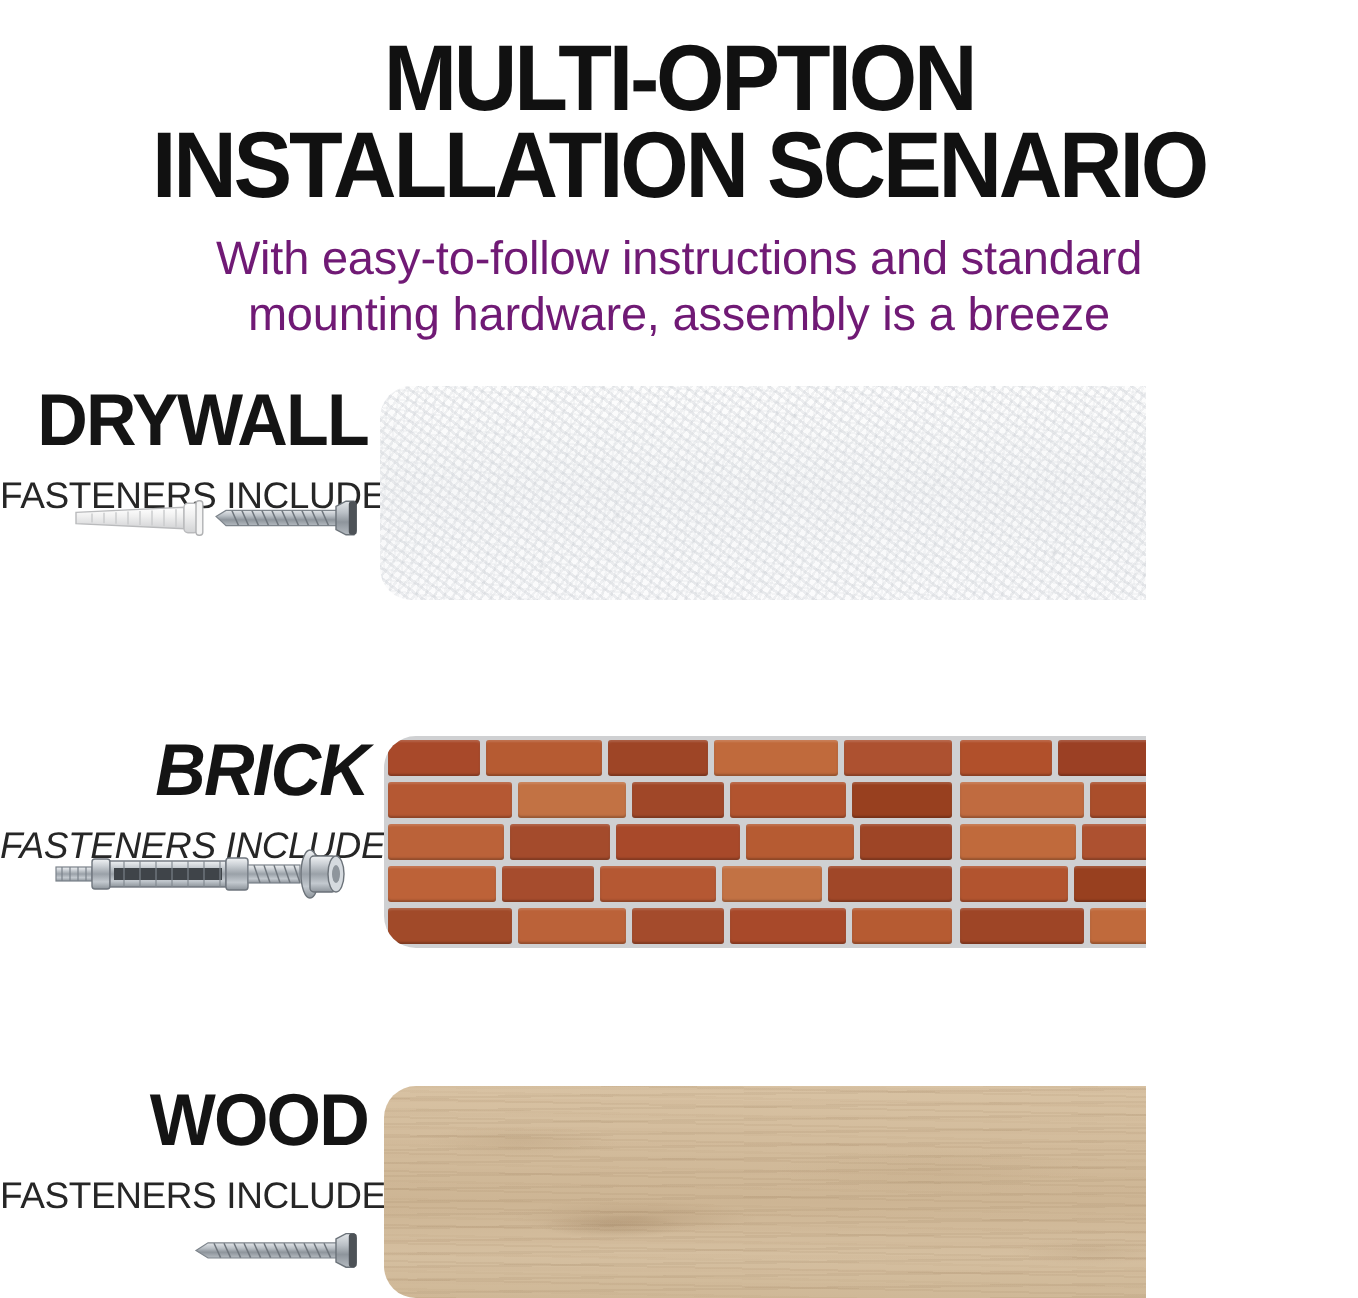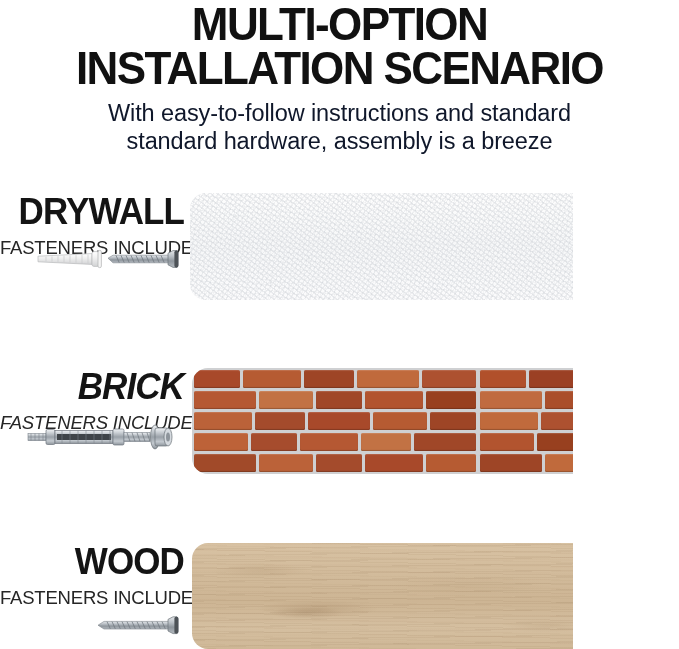--- a/index.html
+++ b/index.html
@@ -11,21 +11,21 @@
     overflow: hidden;
   }
 
   body {
     font-family: "Liberation Sans", sans-serif;
     position: relative;
   }
 
   
   .header {
-    padding-top: 2px;
+    padding-top: 18px;
     text-align: center;
   }
 
   .title {
     font-family: "Liberation Sans", sans-serif;
     font-weight: bold;
     font-size: 44px;
     line-height: 0.94;
     letter-spacing: -1.6px;
     color: #111111;
@@ -36,21 +36,21 @@
   .title-line { display: block; white-space: nowrap; }
   .title-line-1 { font-size: 44px; }
   .title-line-2 { font-size: 44px; }
 
   .subtitle {
     margin-top: 14px;
     font-family: "Liberation Sans", sans-serif;
     font-weight: 300;
     font-size: 23.5px;
     line-height: 1.22;
-    color: #0f172a;
+    color: #701a75;
     letter-spacing: -0.1px;
   }
   .subtitle-line { display: block; white-space: nowrap; }
 
   
   .section {
     position: absolute;
     left: 0;
     width: 573px;
   }
@@ -187,21 +187,21 @@
 </head>
 <body>
 
 <div class="header">
   <div class="title">
     <span class="title-line title-line-1">MULTI-OPTION</span>
     <span class="title-line title-line-2">INSTALLATION SCENARIO</span>
   </div>
   <div class="subtitle">
     <span class="subtitle-line">With easy-to-follow instructions and standard</span>
-    <span class="subtitle-line">standard hardware, assembly is a breeze</span>
+    <span class="subtitle-line">mounting hardware, assembly is a breeze</span>
   </div>
 </div>
 
 <div class="section section-drywall">
 
   <div class="labels drywall-labels">
     <div class="material-name">DRYWALL</div>
     <div class="fasteners-text">FASTENERS INCLUDED</div>
   </div>
 

